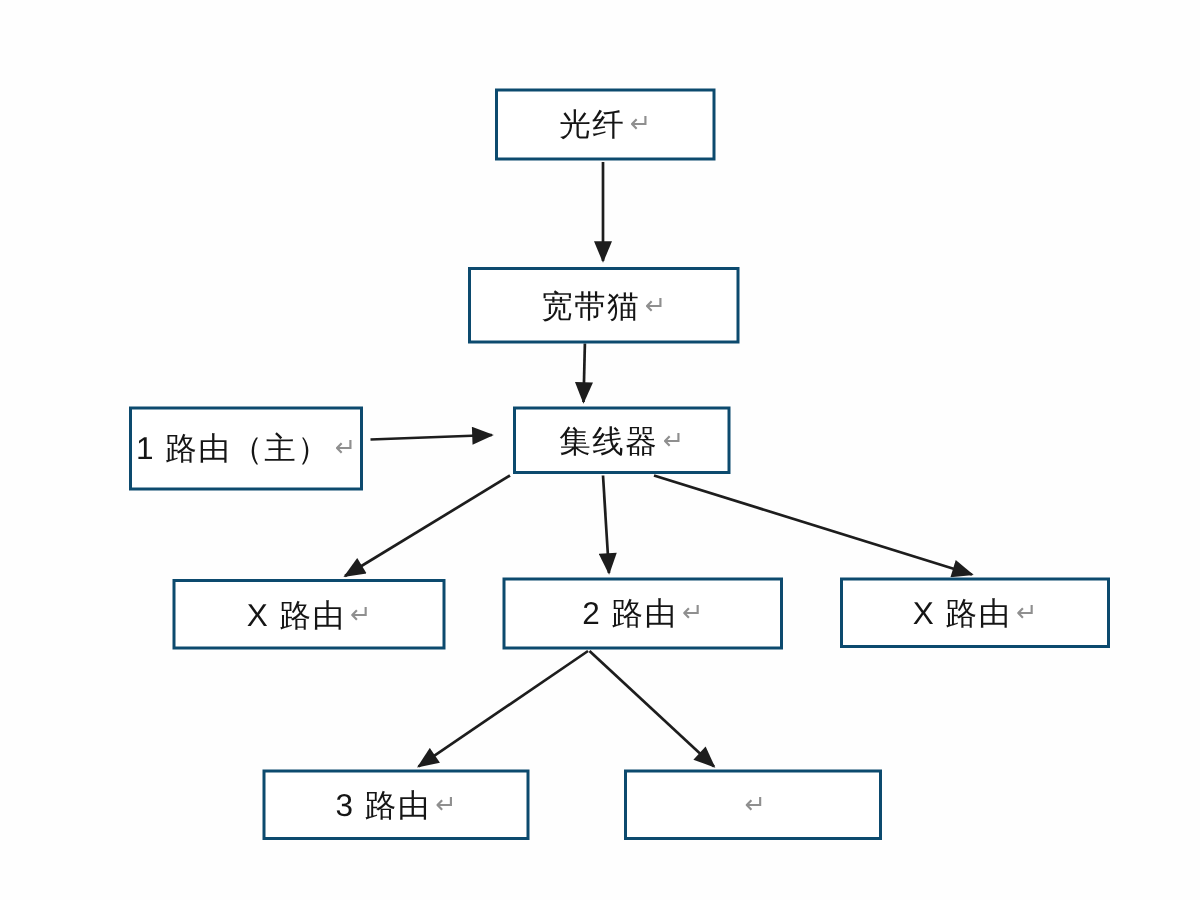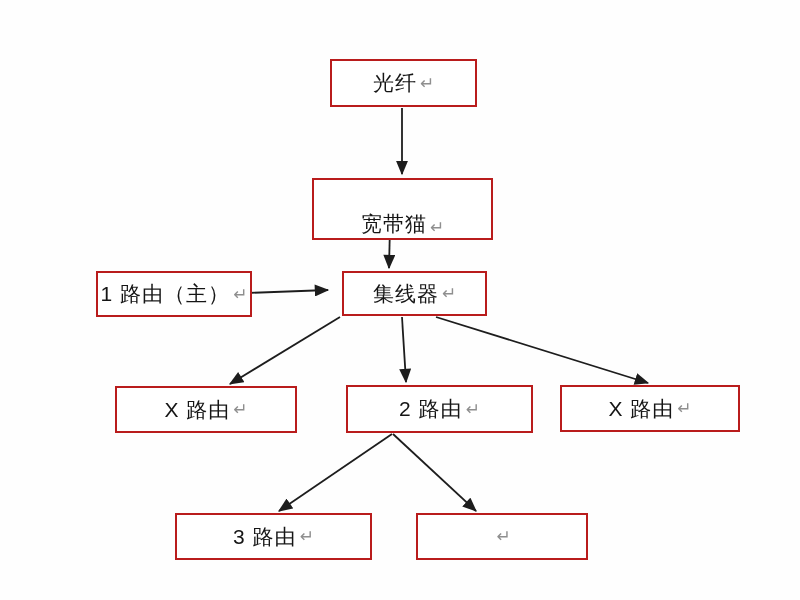--- a/index.html
+++ b/index.html
@@ -19,21 +19,21 @@
     position: absolute;
     left: 0;
     top: 0;
     width: 800px;
     height: 600px;
     pointer-events: none;
   }
   .node {
     position: absolute;
     box-sizing: border-box;
-    border: 2px solid #b91c1c;
+    border: 2px solid #0c4a6e;
     background: #ffffff;
     display: flex;
     align-items: center;
     justify-content: center;
     font-size: 21px;
     color: #151515;
     letter-spacing: 1px;
     white-space: nowrap;
   }
   .ret {
@@ -67,51 +67,51 @@
     <line class="edge-line" x1="436" y1="317" x2="648" y2="383" marker-end="url(#arrowhead)"></line>
     <line class="edge-line" x1="392" y1="434" x2="279" y2="511" marker-end="url(#arrowhead)"></line>
     <line class="edge-line" x1="393" y1="434" x2="476" y2="511" marker-end="url(#arrowhead)"></line>
   </svg>
 
   <div class="node" style="left:330px; top:59px;  width:147px; height:48px;">
     <span>光纤</span>
     <span class="ret">↵</span>
   </div>
 
-  <div class="node" style="left:312px; top:178px; width:181px; height:62px;align-items:flex-end;">
+  <div class="node" style="left:312px; top:178px; width:181px; height:51px;">
     <span>宽带猫</span>
     <span class="ret">↵</span>
   </div>
 
-  <div class="node" style="left:96px;  top:271px; width:156px; height:46px;">
+  <div class="node" style="left:86px;  top:271px; width:156px; height:56px;">
     <span>1 路由（主）</span>
     <span class="ret">↵</span>
   </div>
 
   <div class="node" style="left:331px; top:271px; width:145px; height:45px;margin-left:11px;">
     <span>集线器</span>
     <span class="ret">↵</span>
   </div>
 
   <div class="node" style="left:115px; top:386px; width:182px; height:47px;">
     <span>X 路由</span>
     <span class="ret">↵</span>
   </div>
 
-  <div class="node" style="left:346px; top:385px; width:187px; height:48px;">
+  <div class="node" style="left:335px; top:385px; width:187px; height:48px;">
     <span>2 路由</span>
     <span class="ret">↵</span>
   </div>
 
   <div class="node" style="left:560px; top:385px; width:180px; height:47px;">
     <span>X 路由</span>
     <span class="ret">↵</span>
   </div>
 
-  <div class="node" style="left:175px; top:513px; width:197px; height:47px;">
+  <div class="node" style="left:175px; top:513px; width:178px; height:47px;">
     <span>3 路由</span>
     <span class="ret">↵</span>
   </div>
 
   <div class="node" style="left:416px; top:513px; width:172px; height:47px;">
     <span class="ret">↵</span>
   </div>
 
 </div>
 

